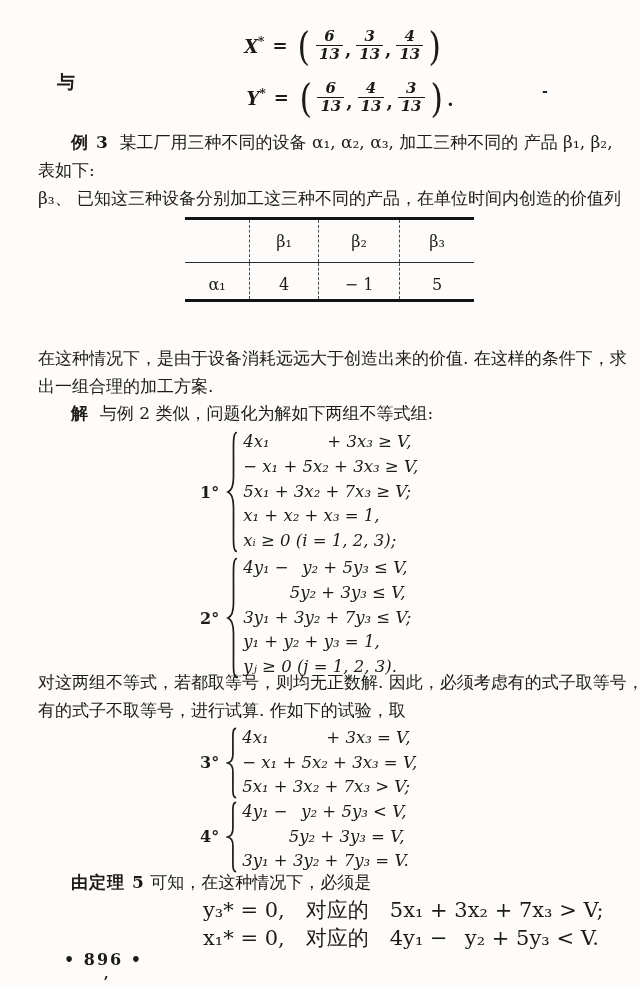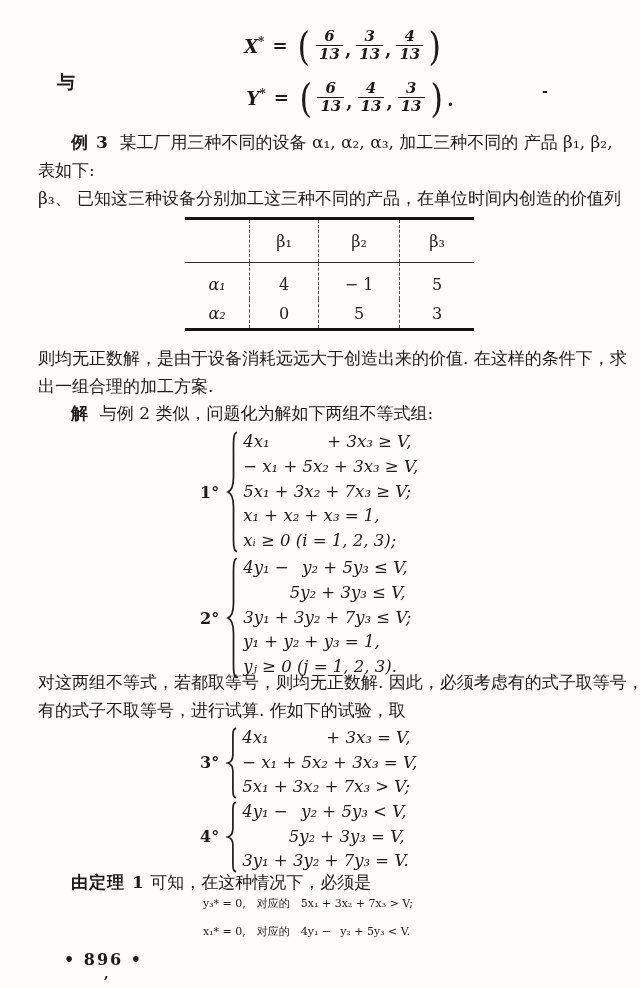--- a/index.html
+++ b/index.html
@@ -61,42 +61,42 @@
   .vtable .c1{width:62px;}
   .vtable .c2{width:66px;}
   .vtable .c3{width:78px;}
   .vtable .c4{width:72px;}
   .vtable th{
     height:40px;font-weight:normal;
     border-bottom:1.6px solid #2b2b2b;text-align:center;
   }
   .vtable td{height:27px;text-align:center;}
   .vtable th + th, .vtable td + td{border-left:1.2px dashed #4c4c4c;}
-  .rowlabel{font-style:italic;}
+  .rowlabel{}
   .vtable tr.first td{padding-top:8px;}
   .vtable tr.last td{padding-bottom:6px;}
 
   
   .system{position:absolute;display:flex;align-items:center;}
   .sys-label{
     font-weight:bold;font-size:16px;margin-right:7px;
     font-family:"DejaVu Serif",serif;
   }
   .brace{flex:none;margin-right:4px;}
   .sys-lines{display:block;}
   .eq{
     font-style:italic;font-size:16.5px;white-space:pre;
     font-family:"DejaVu Serif","DejaVu Sans",serif;
   }
   .lh5 .eq{line-height:24.8px;}
   .lh3 .eq{line-height:24.5px;}
 
   
   .conclusion{
-    position:absolute;left:203px;font-size:11px;white-space:pre;
+    position:absolute;left:203px;font-size:21px;white-space:pre;
     font-family:"DejaVu Serif","DejaVu Sans",serif;
   }
 
   
   .footer{
     position:absolute;left:64px;top:950px;
     font-weight:bold;font-size:16px;letter-spacing:2px;
   }
   .stray{
     position:absolute;left:104px;top:966px;
@@ -167,31 +167,25 @@
       <th class="c2">β₁</th>
       <th class="c3">β₂</th>
       <th class="c4">β₃</th>
     </tr>
     <tr class="first">
       <td class="rowlabel">α₁</td>
       <td>4</td>
       <td>− 1</td>
       <td>5</td>
     </tr>
-    <tr>
-      <td class="rowlabel">α₂</td>
-      <td>0</td>
-      <td>5</td>
-      <td>3</td>
-    </tr>
   </tbody>
     </table>
 
   <div class="para" style="top:344px;">
-    <div class="pline">则均无正数解，是由于设备消耗远远大于创造出来的价值.  在这样的条件下，求</div>
+    <div class="pline">在这种情况下，是由于设备消耗远远大于创造出来的价值.  在这样的条件下，求</div>
     <div class="pline">出一组合理的加工方案.</div>
   </div>
 
   <div class="para" style="top:399px;">
     <div class="pline indent"><span class="plabel">解</span>&nbsp;&nbsp;<span>与例 2 类似，问题化为解如下两组不等式组:</span></div>
   </div>
 
   <div class="system lh5" style="top:430px;left:200px;">
     <span class="sys-label">1°</span>
     <svg class="brace" width="13" height="124" viewBox="0 0 13 100" preserveAspectRatio="none">
@@ -243,21 +237,21 @@
         <path d="M11,2 C7,2 7.5,10 7.5,18 L7.5,38 C7.5,46 5,49 2,50 C5,51 7.5,54 7.5,62 L7.5,82 C7.5,90 7,98 11,98" fill="none" stroke="#1c1b19" stroke-width="1.7" vector-effect="non-scaling-stroke"></path>
       </svg>
     <div class="sys-lines">
       <div class="eq">4y₁ −  y₂ + 5y₃ &lt; V,</div>
       <div class="eq">    5y₂ + 3y₃ = V,</div>
       <div class="eq">3y₁ + 3y₂ + 7y₃ = V.</div>
     </div>
   </div>
 
   <div class="para" style="top:868px;">
-    <div class="pline indent"><span class="plabel">由定理 1</span> <span>可知，在这种情况下，必须是</span></div>
+    <div class="pline indent"><span class="plabel">由定理 5</span> <span>可知，在这种情况下，必须是</span></div>
   </div>
 
   <div class="conclusion" style="top:896px;">y₃* = 0, 对应的 5x₁ + 3x₂ + 7x₃ &gt; V;</div>
   <div class="conclusion" style="top:924px;text-align:center;">x₁* = 0, 对应的 4y₁ −  y₂ + 5y₃ &lt; V.</div>
 
   <div class="footer">• 896 •</div>
   <div class="stray">,</div>
 
 </div>
 

